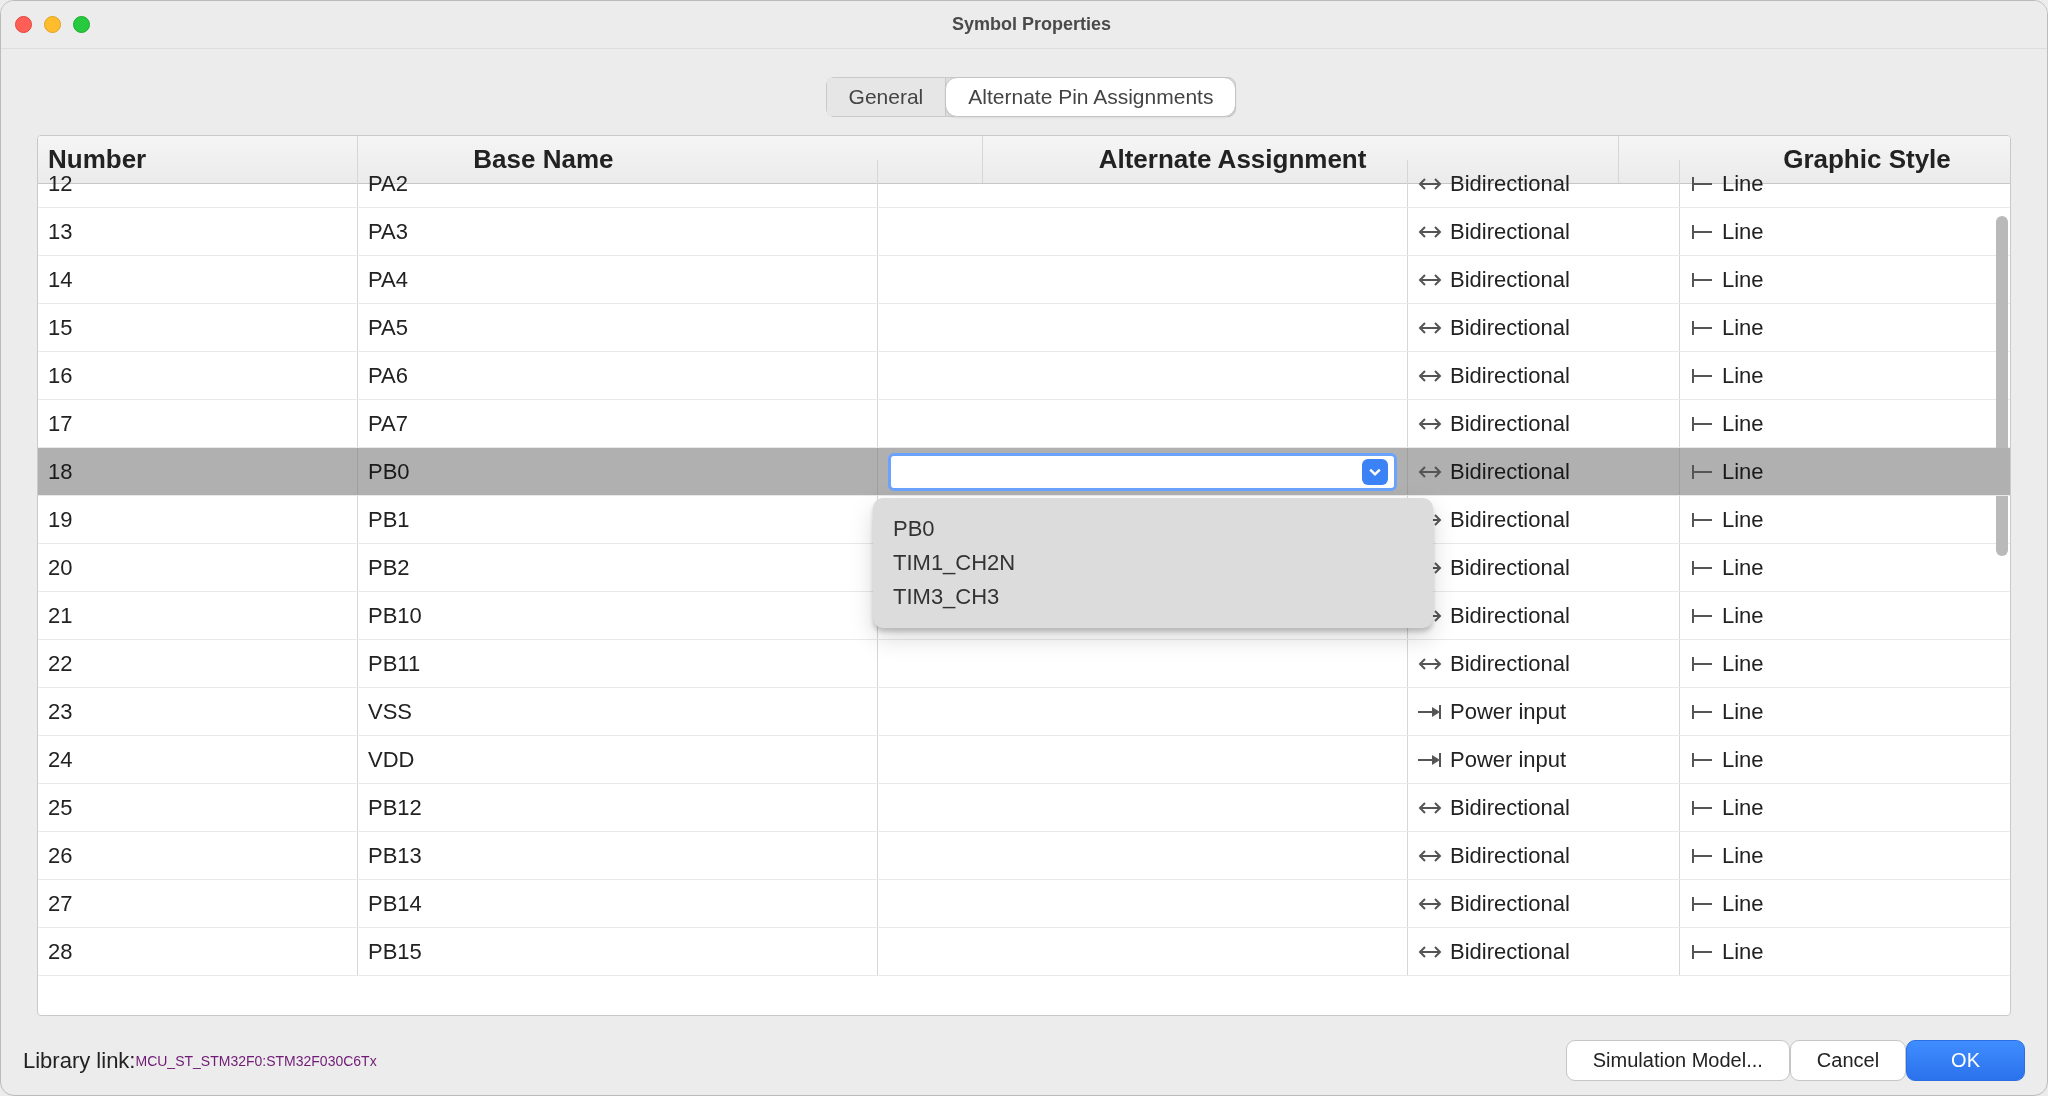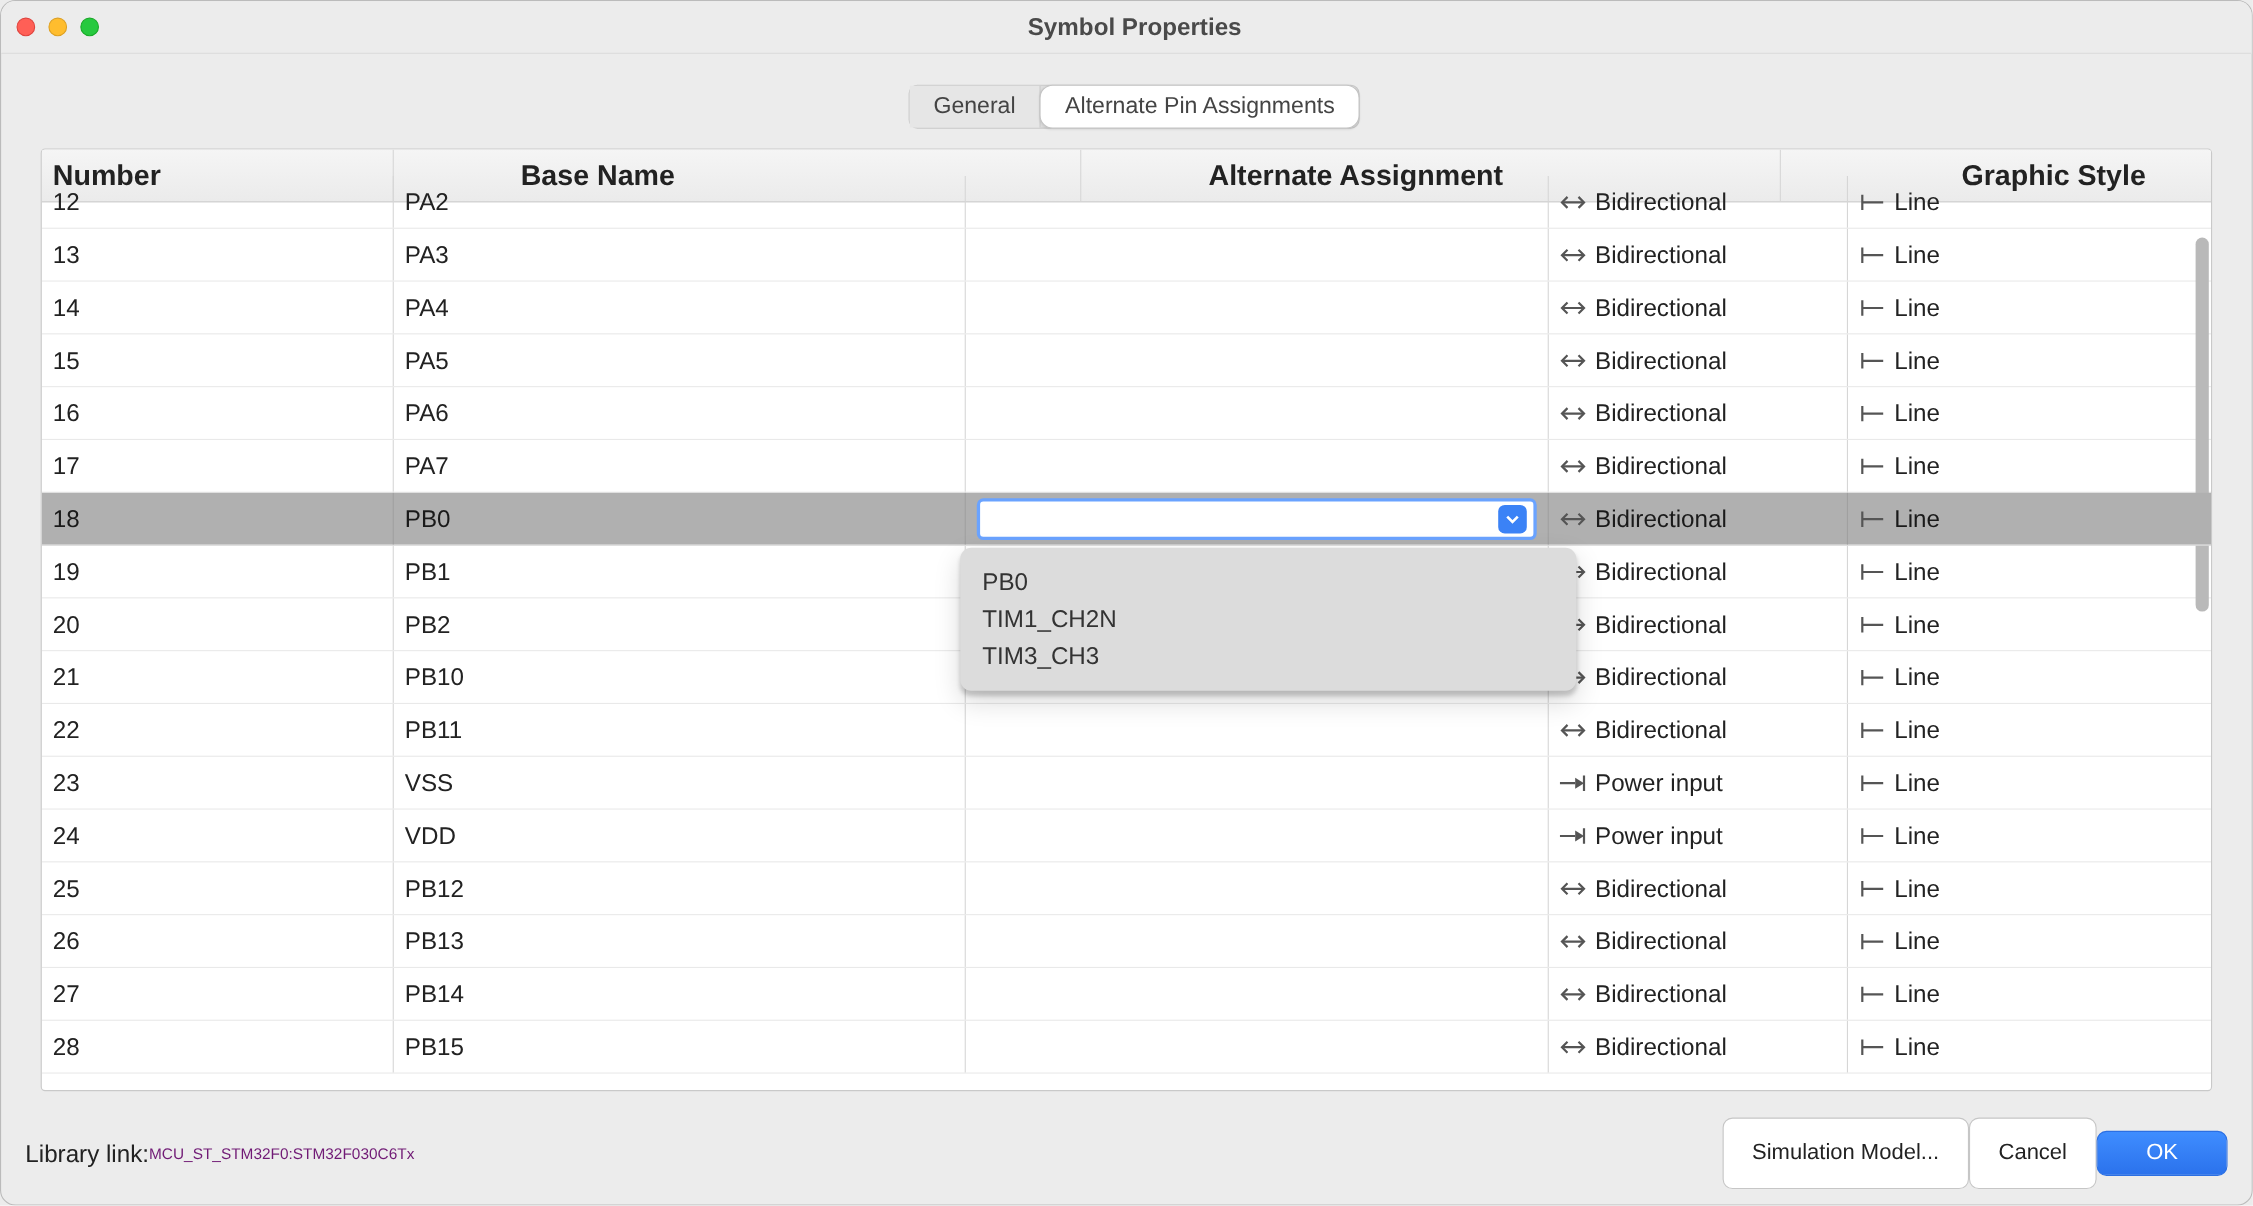--- a/index.html
+++ b/index.html
@@ -33,21 +33,21 @@
     display: flex;
     gap: 12px;
     align-items: center;
   }
   .dot { width: 17px; height: 17px; border-radius: 50%; }
   .dot.red { background: #ff5f56; border: 1px solid #e0443e; }
   .dot.yellow { background: #ffbd2e; border: 1px solid #dea123; }
   .dot.green { background: #27c93f; border: 1px solid #1aab29; }
   .title {
     flex: 1; text-align: center;
-    font-weight: 700; font-size: 22px;
+    font-weight: 700; font-size: 18px;
     color: #4a4a4a;
   }
   .titlebar .spacer { width: 60px; }
 
   .tabbar {
     display: flex; justify-content: center; align-items: flex-end;
     padding: 28px 0 18px 14px;
   }
   .segmented {
     display: flex;
@@ -168,21 +168,21 @@
   }
 
   .footer {
     display:flex; align-items:center; 
     padding: 14px 22px 14px 22px;
   }
   .footer .lib-label { font-size:22px; color:#222; }
   .footer .lib-link  { font-size:14px; color:#701a75; }
   .footer .grow { flex:1; }
   .btn {
-    font-size:20px; padding:20px 26px; border-radius:9px;
+    font-size:20px; padding:8px 26px; border-radius:9px;
     border:1px solid #c6c6c6; background:#fff; color:#222; cursor:pointer;
   }
   .btn.primary {
     background: linear-gradient(#3f8dff,#2b72ec);
     border-color:#2b6fe3; color:#fff; padding:8px 44px;
   }
 </style>
 </head>
 <body>
 <div class="window">

